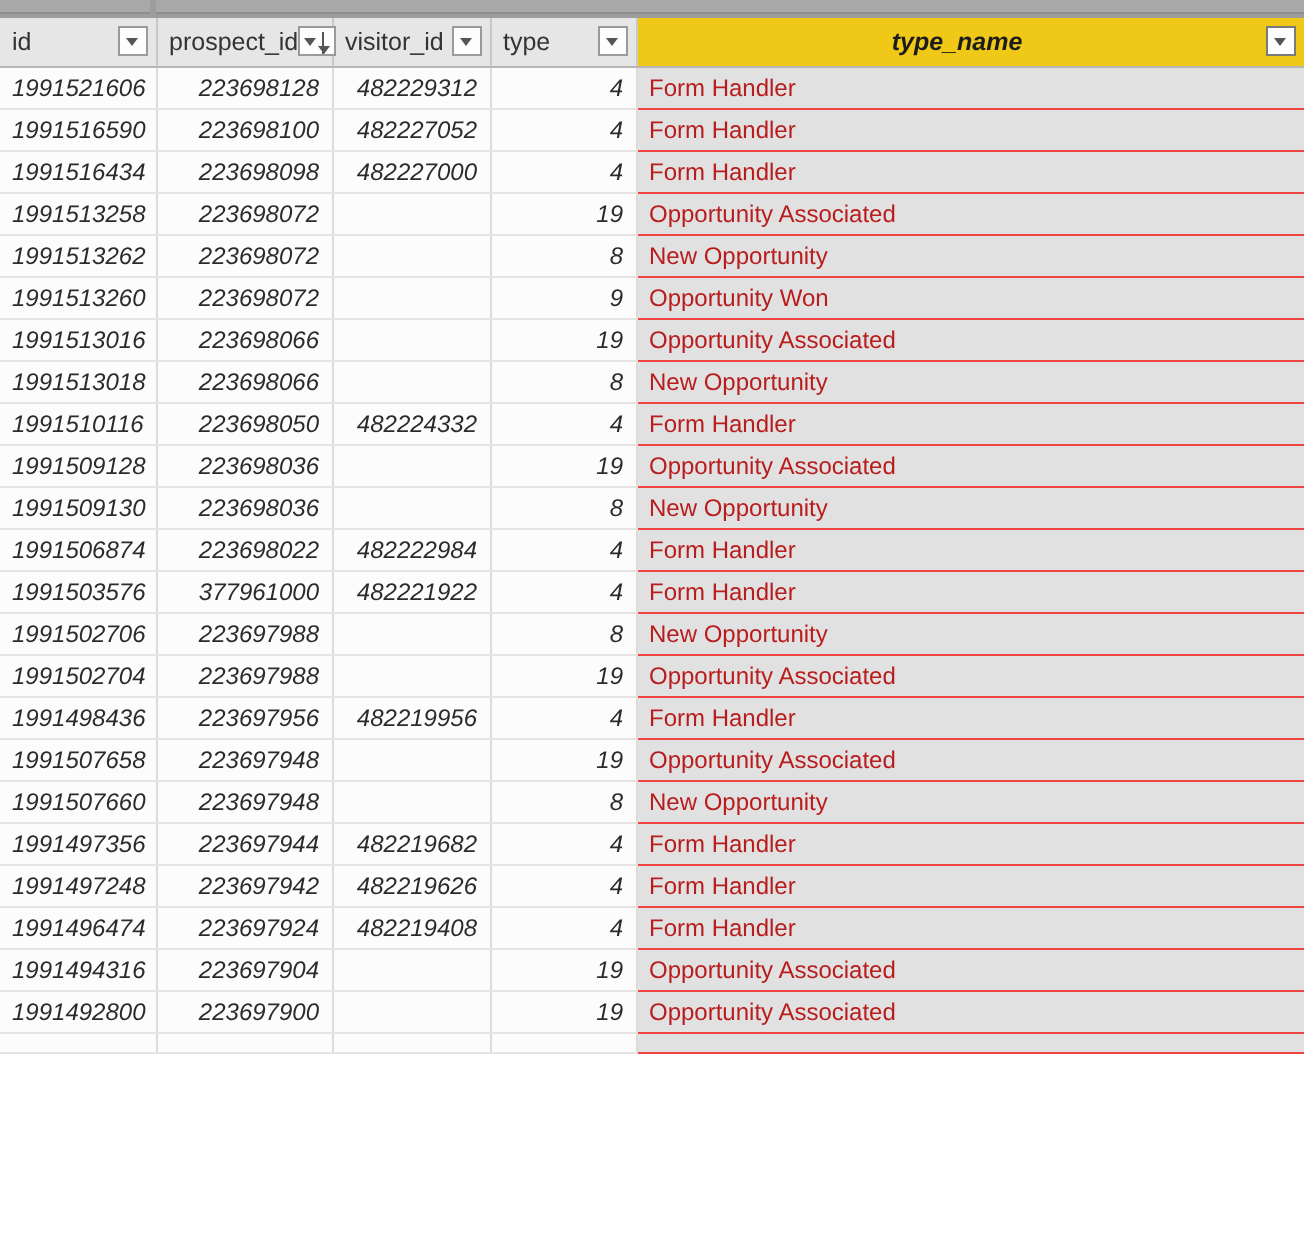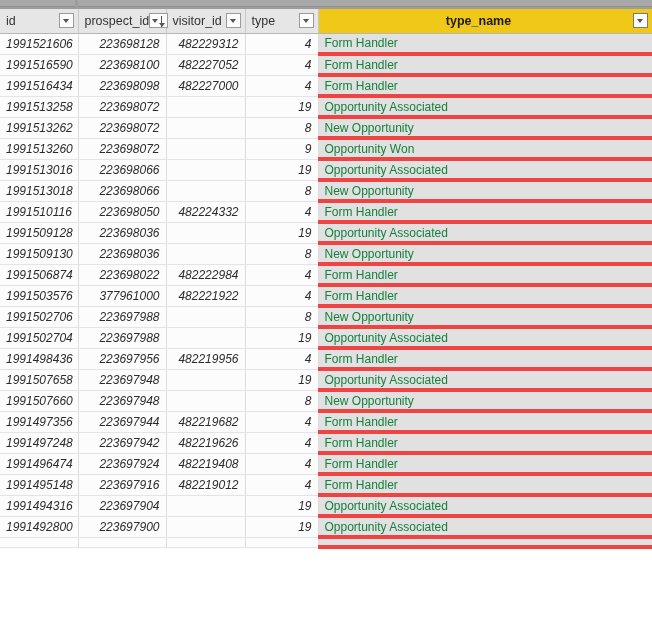--- a/index.html
+++ b/index.html
@@ -76,20 +76,21 @@
     color: #333333;
     font-weight: normal;
     white-space: nowrap;
     flex: 0 0 auto;
   }
   .gold .hdr-label {
     font-weight: bold;
     color: #1c1c1c;
     flex: 1 1 auto;
     text-align: center;
+    font-style: italic;
   }
   .hdr-spacer { flex: 1 1 auto; }
 
   
   .filter-btn {
     flex: 0 0 auto;
     width: 15px; height: 15px;
     background: #fdfdfd;
     border: 1px solid #9a9a9a;
     box-sizing: border-box;
@@ -137,22 +138,22 @@
     overflow: hidden;
   }
   tbody td.num {
     text-align: right;
     font-style: italic;
   }
   tbody td.txt {
     text-align: left;
     background: #e1e1e1;
     border-right: 1px solid #e1e1e1;
-    border-bottom: 4px solid #ef4444;
-    color: #15803d;
+    border-bottom: 1px solid #ef4444;
+    color: #b91c1c;
   }
   tbody tr.partial td { height: 10px; }
 </style>
 </head>
 <body>
 
 <div id="top-bar">
   <div class="seg left"></div>
   <div class="seg right"></div>
 </div>
@@ -357,27 +358,20 @@
           <td class="txt">Form Handler</td>
         </tr>
         <tr>
           <td class="num">1991496474</td>
           <td class="num">223697924</td>
           <td class="num">482219408</td>
           <td class="num">4</td>
           <td class="txt">Form Handler</td>
         </tr>
         <tr>
-          <td class="num">1991495148</td>
-          <td class="num">223697916</td>
-          <td class="num">482219012</td>
-          <td class="num">4</td>
-          <td class="txt">Form Handler</td>
-        </tr>
-        <tr>
           <td class="num">1991494316</td>
           <td class="num">223697904</td>
           <td class="num"></td>
           <td class="num">19</td>
           <td class="txt">Opportunity Associated</td>
         </tr>
         <tr>
           <td class="num">1991492800</td>
           <td class="num">223697900</td>
           <td class="num"></td>

